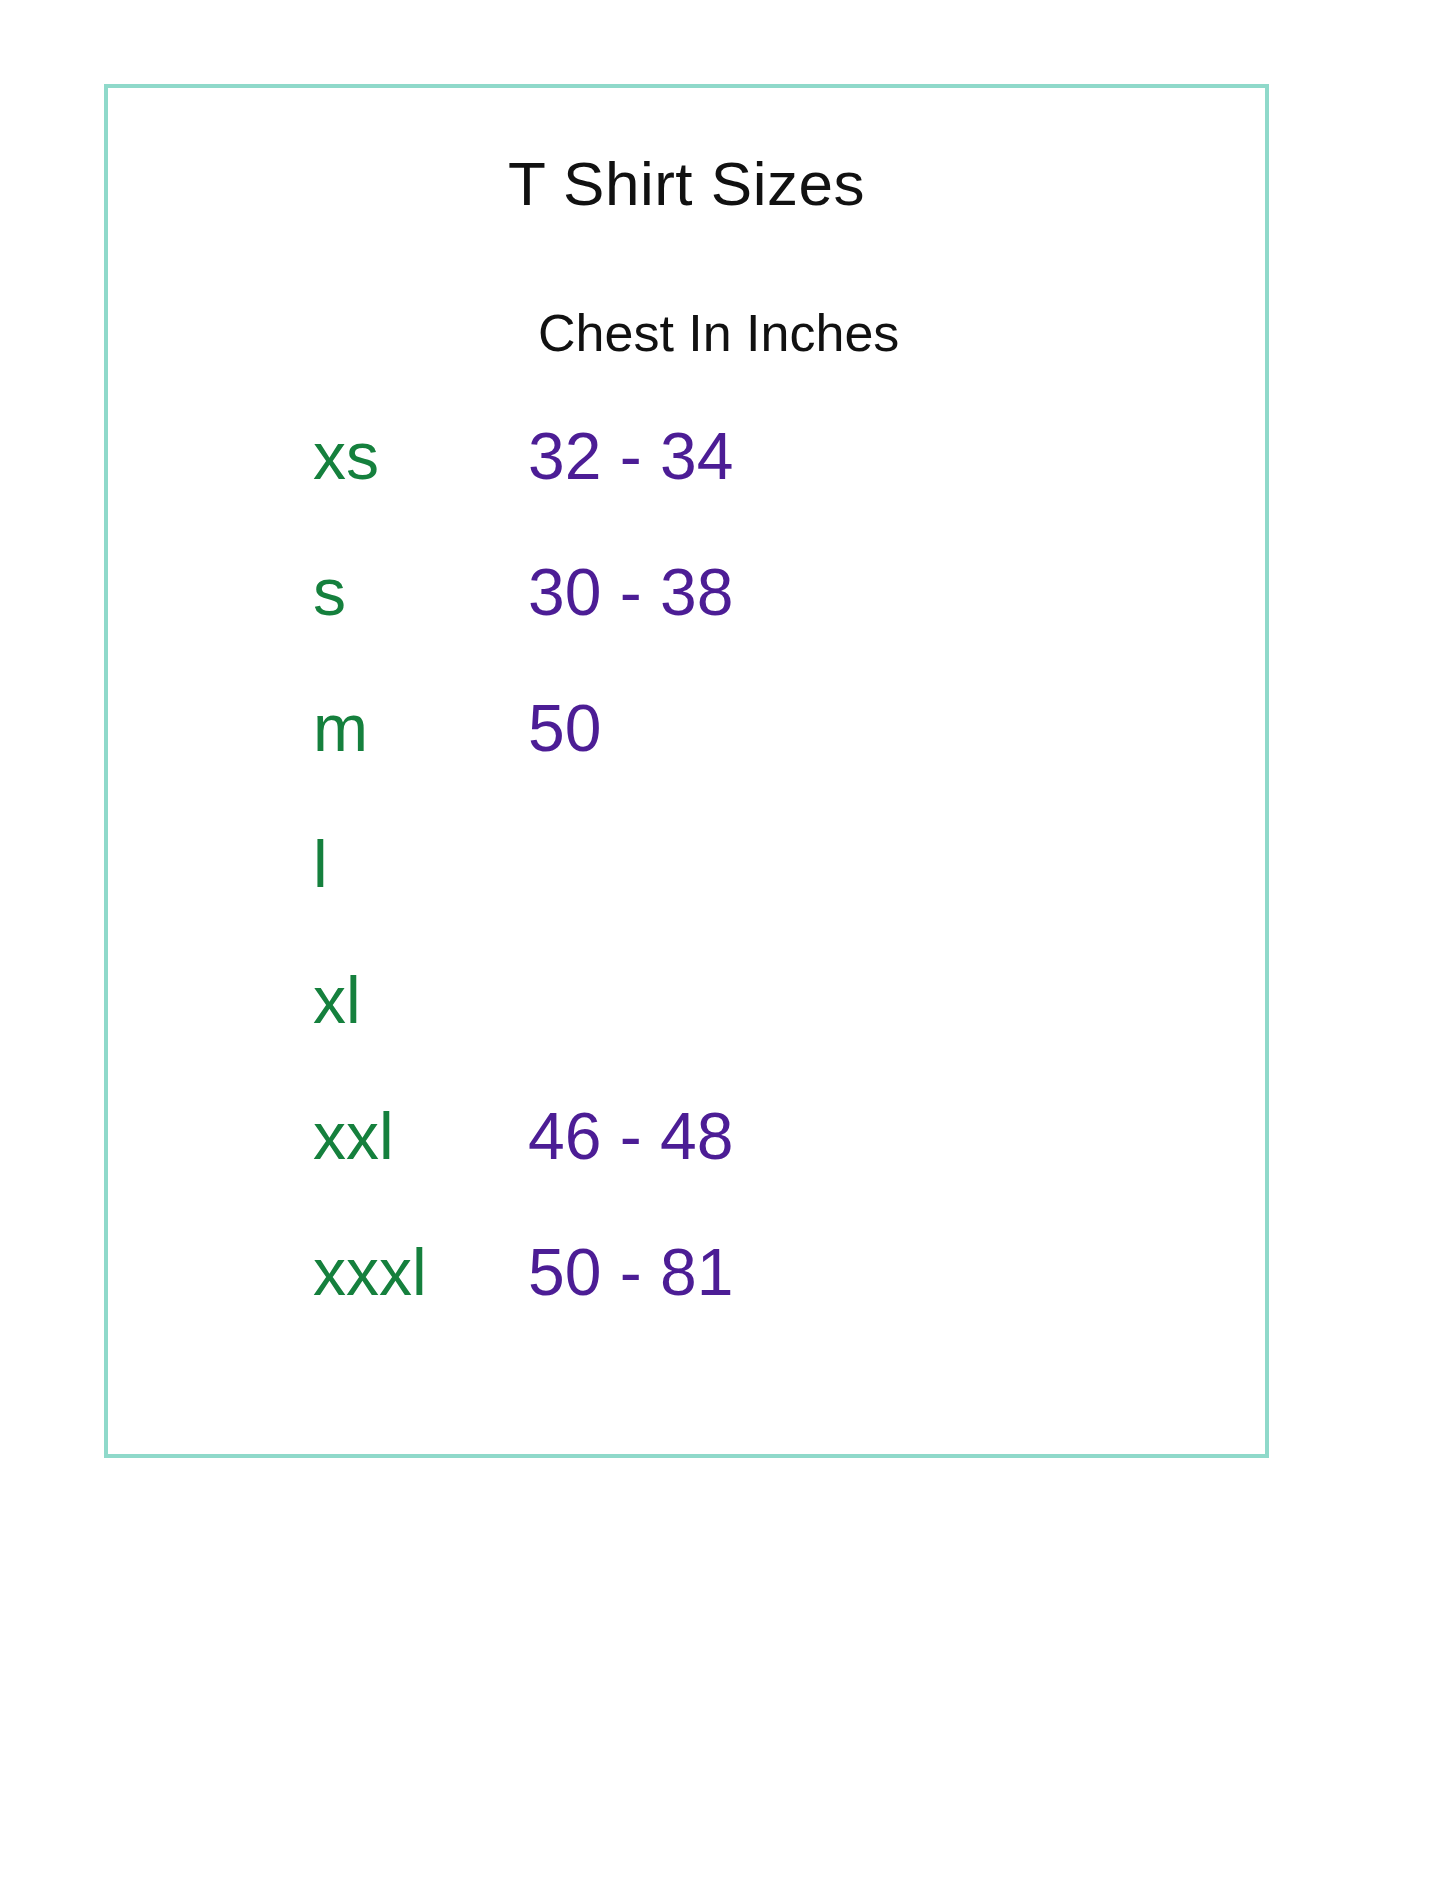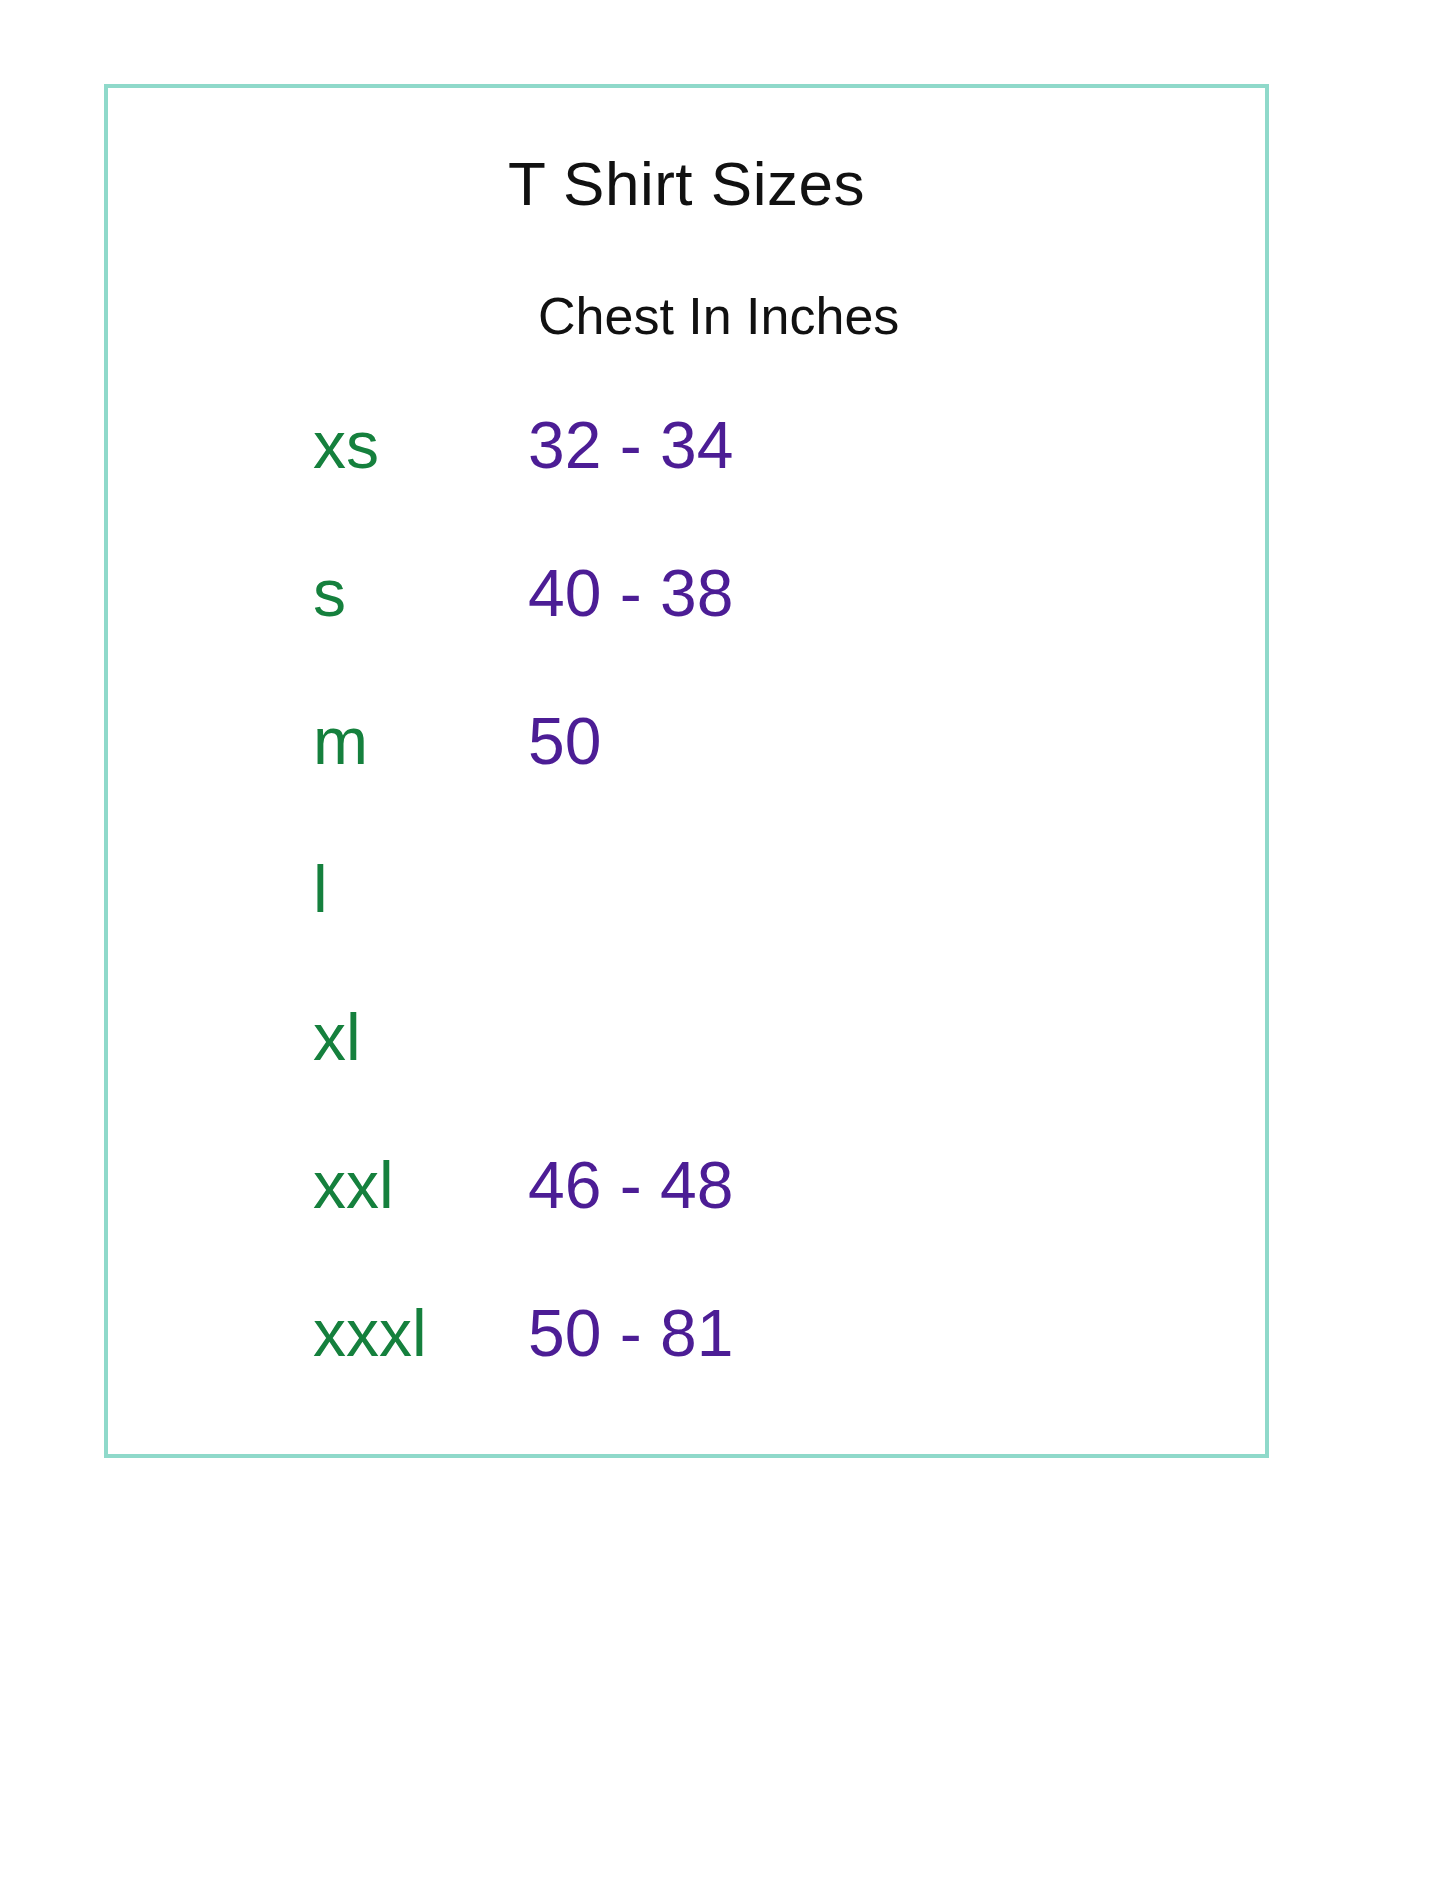--- a/index.html
+++ b/index.html
@@ -43,23 +43,22 @@
     font-family: "Liberation Sans", sans-serif;
   }
   .table {
     position: absolute;
     left: 0;
     top: 190px;
     width: 100%;
   }
   .row {
     display: flex;
-    align-items: flex-start;
+    align-items: center;
     height: 136px;
-    margin-top: 12px;
   }
   .head-row {
     height: 110px;
   }
   .col-size {
     width: 310px;
     padding-left: 205px;
     box-sizing: border-box;
     font-size: 66px;
     line-height: 1;
@@ -99,21 +98,21 @@
         <div class="col-chest">Chest In Inches</div>
       </div>
 
       <div class="row">
         <div class="col-size">xs</div>
         <div class="col-chest">32 - 34</div>
       </div>
 
       <div class="row">
         <div class="col-size">s</div>
-        <div class="col-chest">40 - 38</div>
+        <div class="col-chest">30 - 38</div>
       </div>
 
       <div class="row">
         <div class="col-size">m</div>
         <div class="col-chest">50</div>
       </div>
 
       <div class="row">
         <div class="col-size">l</div>
       </div>

